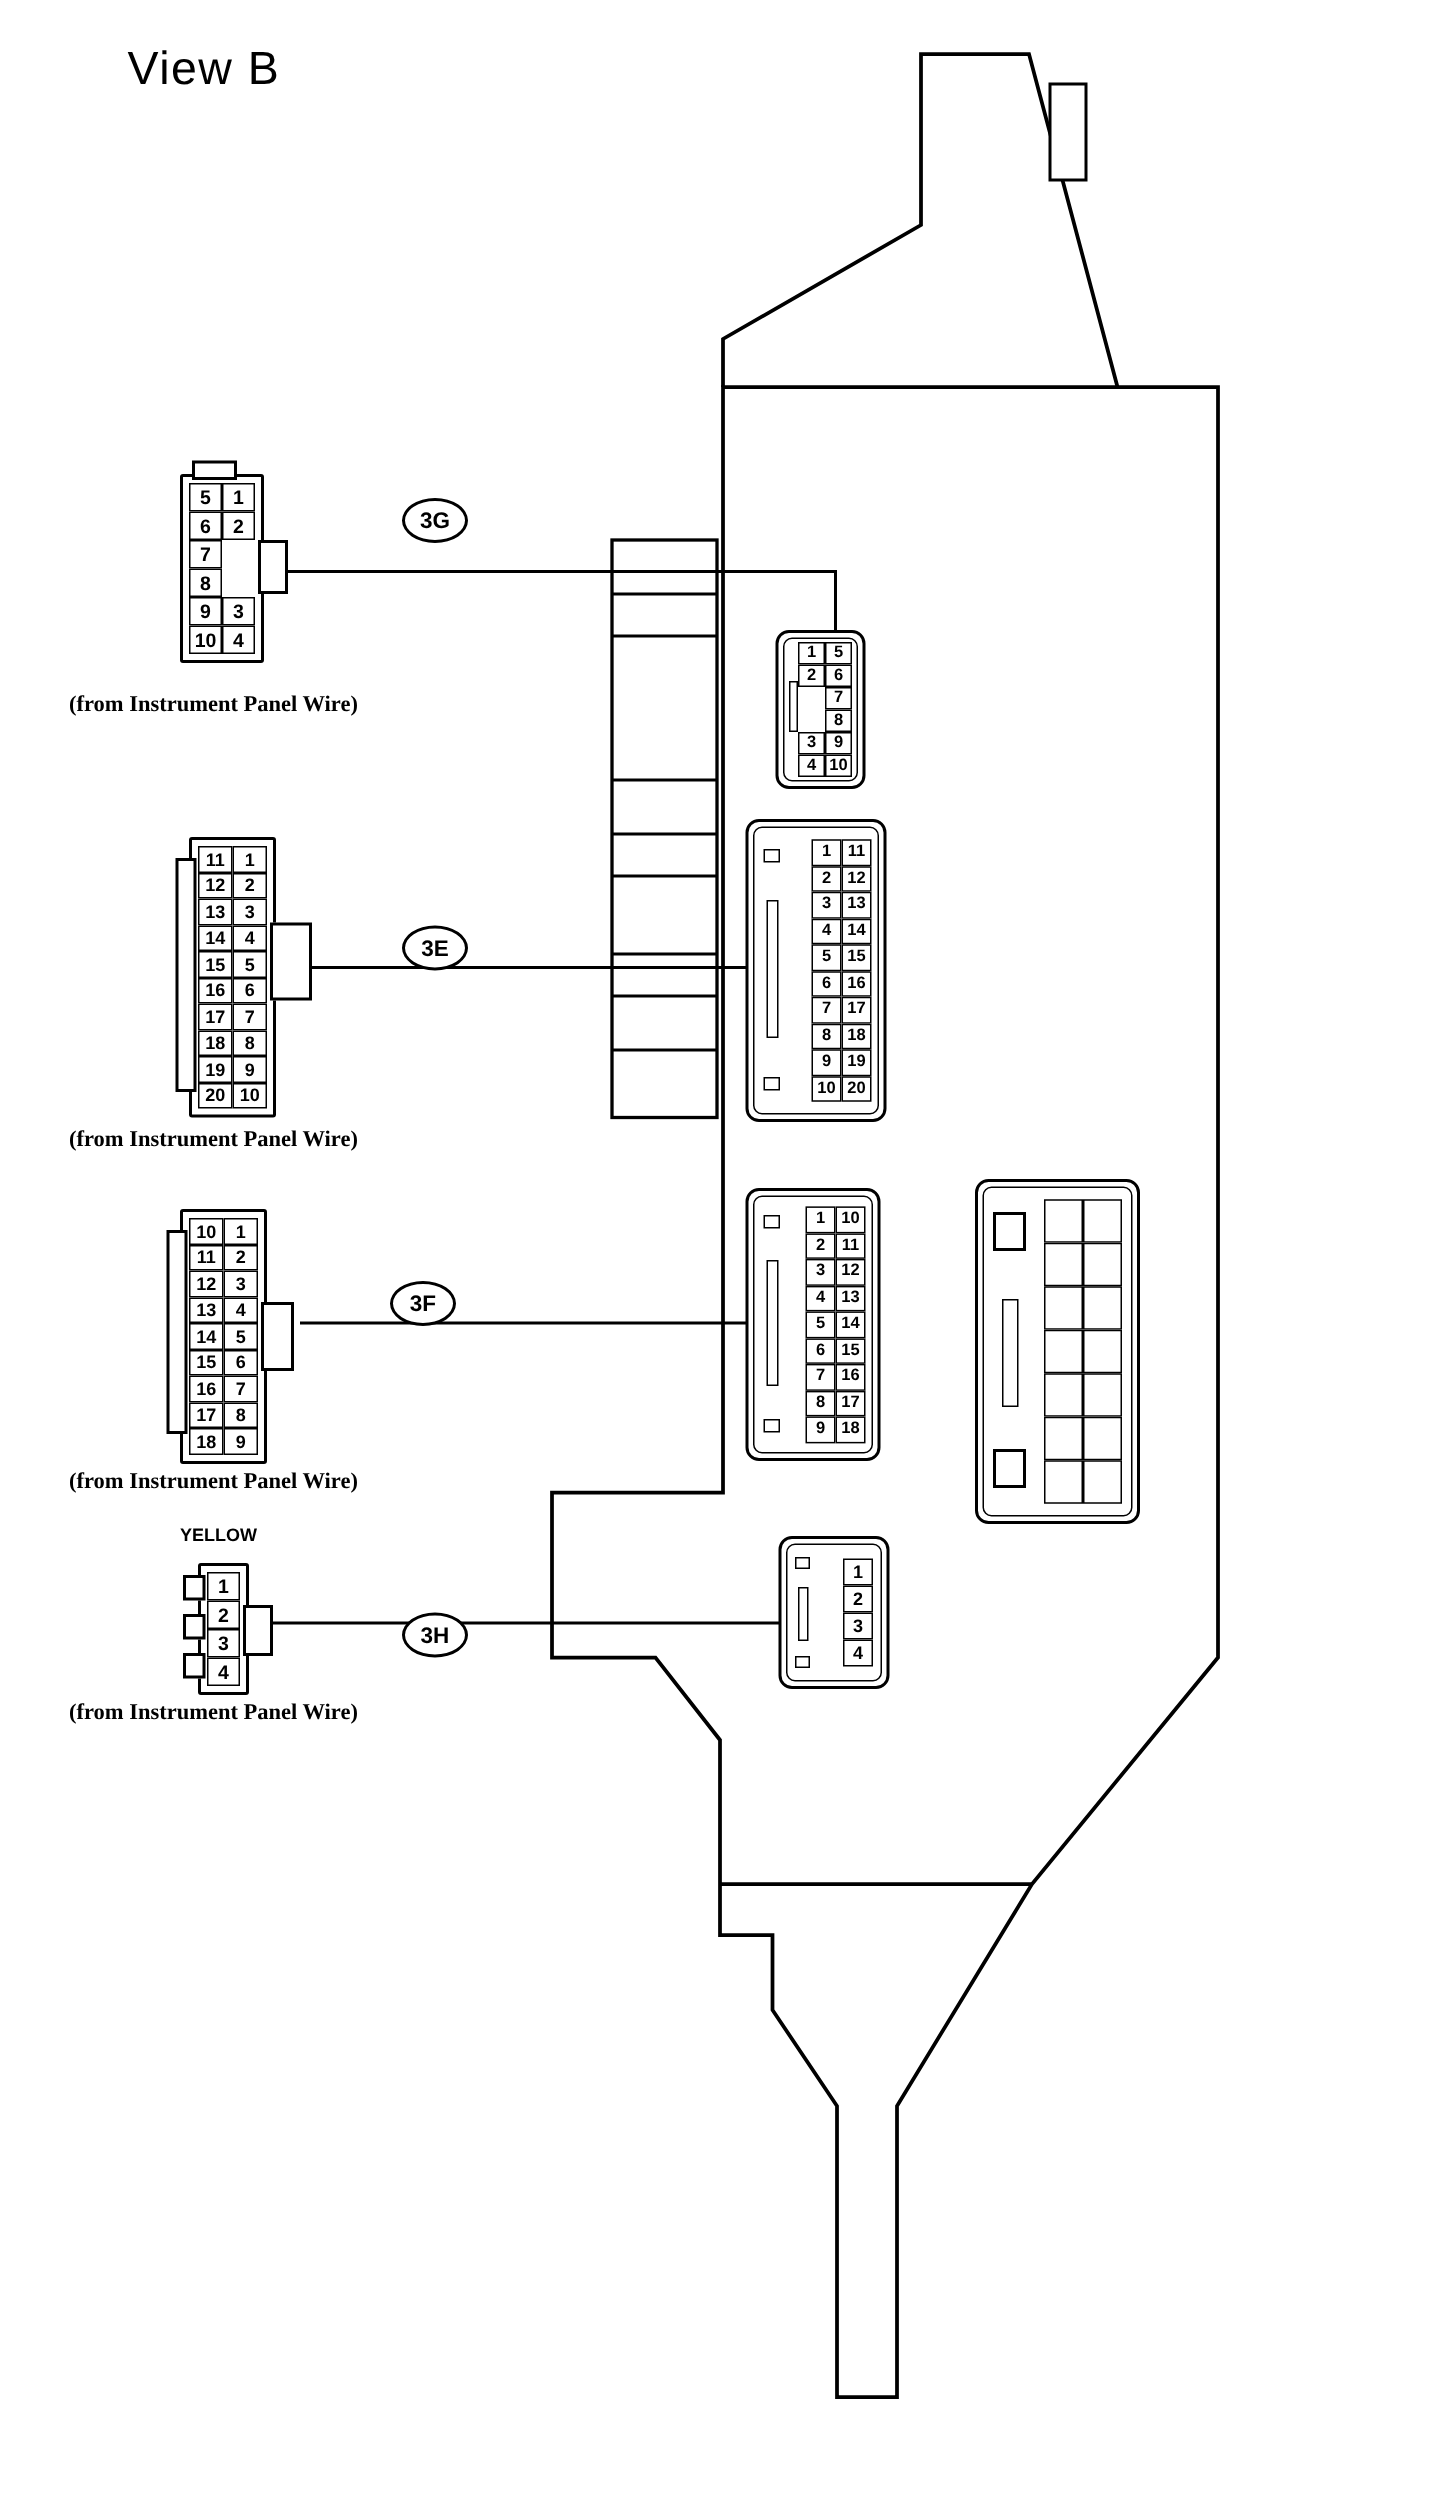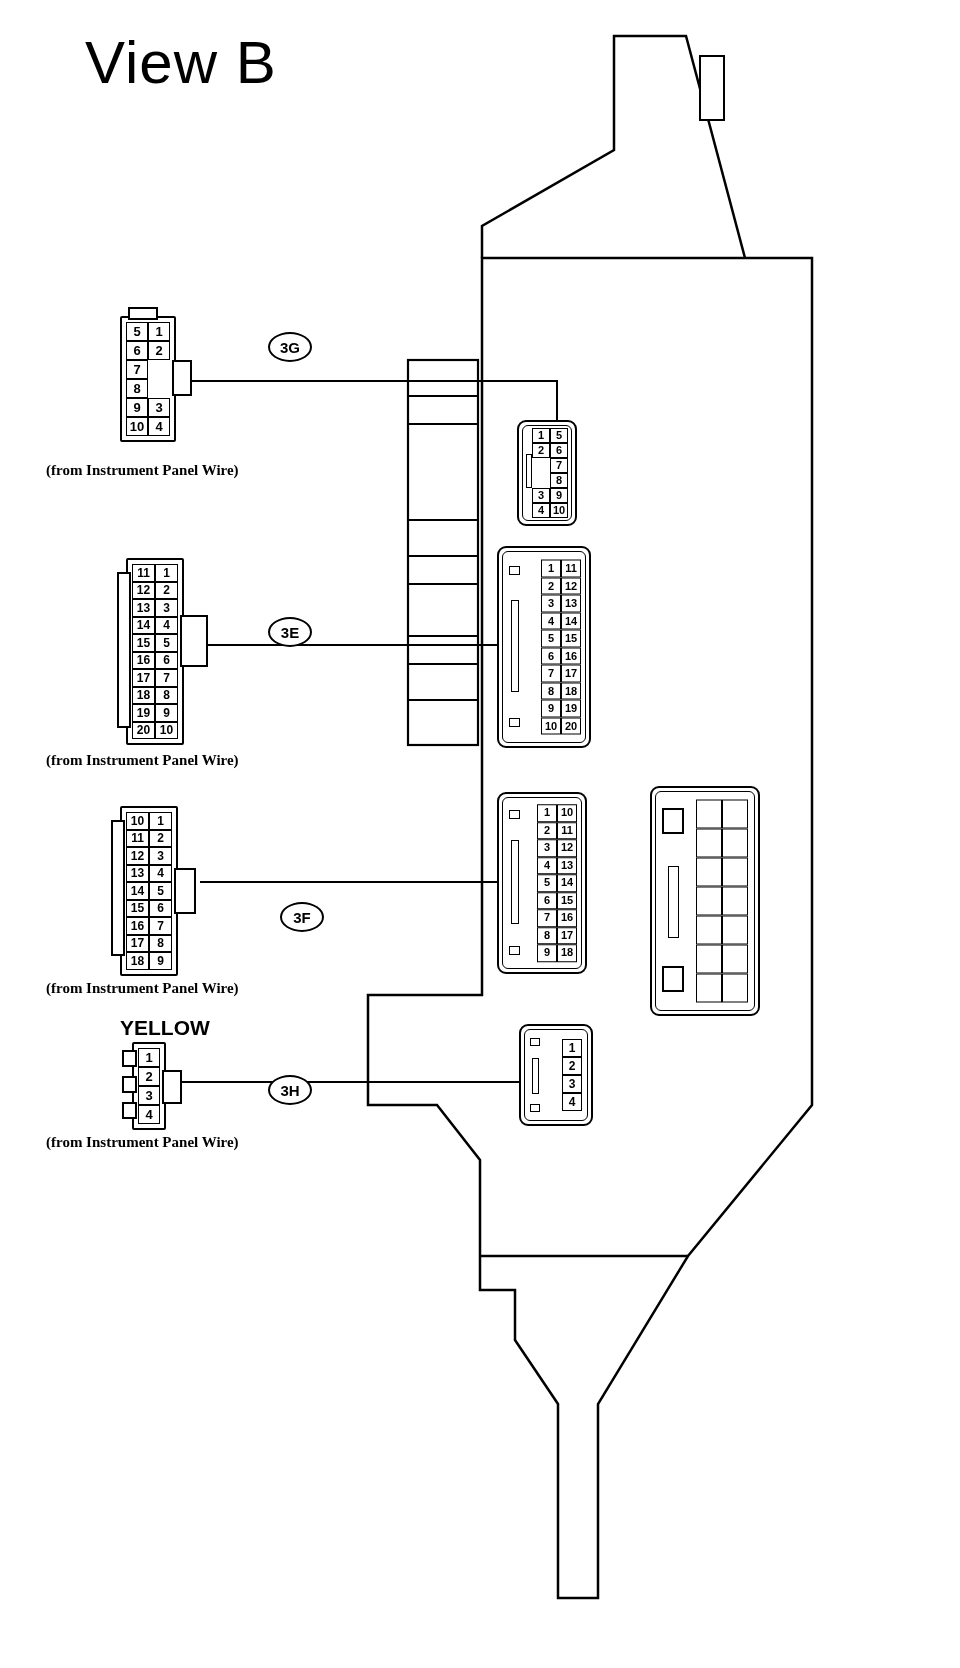--- a/index.html
+++ b/index.html
@@ -2,24 +2,24 @@
 <html><head>
 <meta charset="utf-8">
 <style>
   html,body { margin:0; padding:0; background:#fff; }
   #canvas {
     position:relative; width:960px; height:1668px; background:#fff;
     font-family:"Liberation Sans", sans-serif; color:#000; overflow:hidden;
   }
   #outline-svg { position:absolute; left:0; top:0; }
 
-  .page-title { position:absolute; left:85px; top:28px; font-size:60px; font-weight:400; letter-spacing:1px; }
+  .page-title { position:absolute; left:85px; top:28px; font-size:31px; font-weight:400; letter-spacing:1px; }
 
   .caption { position:absolute; font-size:15px; font-weight:700; white-space:nowrap;font-family:Liberation Serif, serif; }
-  .small-label { position:absolute; font-size:21px; font-weight:700;text-align:center; }
+  .small-label { position:absolute; font-size:12px; font-weight:700;text-align:center; }
 
   .callout {
     position:absolute; width:40px; height:26px; border:2px solid #000; border-radius:50%;
     display:flex; align-items:center; justify-content:center;
     font-size:15px; font-weight:700; background:#fff;
   }
 
   .plug {
     position:absolute; background:#fff; border:2.6px solid #000; border-radius:2px; padding:4px;
   }
@@ -169,21 +169,21 @@
       </div>
   </div>
   <div class="caption" style="left:46px; top:1134px;">(from Instrument Panel Wire)</div>
 
   <div class="callout" style="left:268px; top:332px;">
       <span>3G</span>
     </div>
   <div class="callout" style="left:268px; top:617px;justify-content:center;">
       <span>3E</span>
     </div>
-  <div class="callout" style="left:280px; top:854px;margin-top:48px;">
+  <div class="callout" style="left:260px; top:854px;">
       <span>3F</span>
     </div>
   <div class="callout" style="left:268px; top:1075px;">
       <span>3H</span>
     </div>
 
   <div class="recep" style="left:517px; top:420px; width:60px; height:106px;">
     <div class="recep-inner">
       <div class="slot-sq" style="left:3px; top:28px; width:6px; height:34px;"></div>
       <div class="pins abs-right" style="right: 3px; display: grid; grid-template-columns: repeat(2, 18px); grid-template-rows: repeat(6, 15px); font-size: 11px;">

